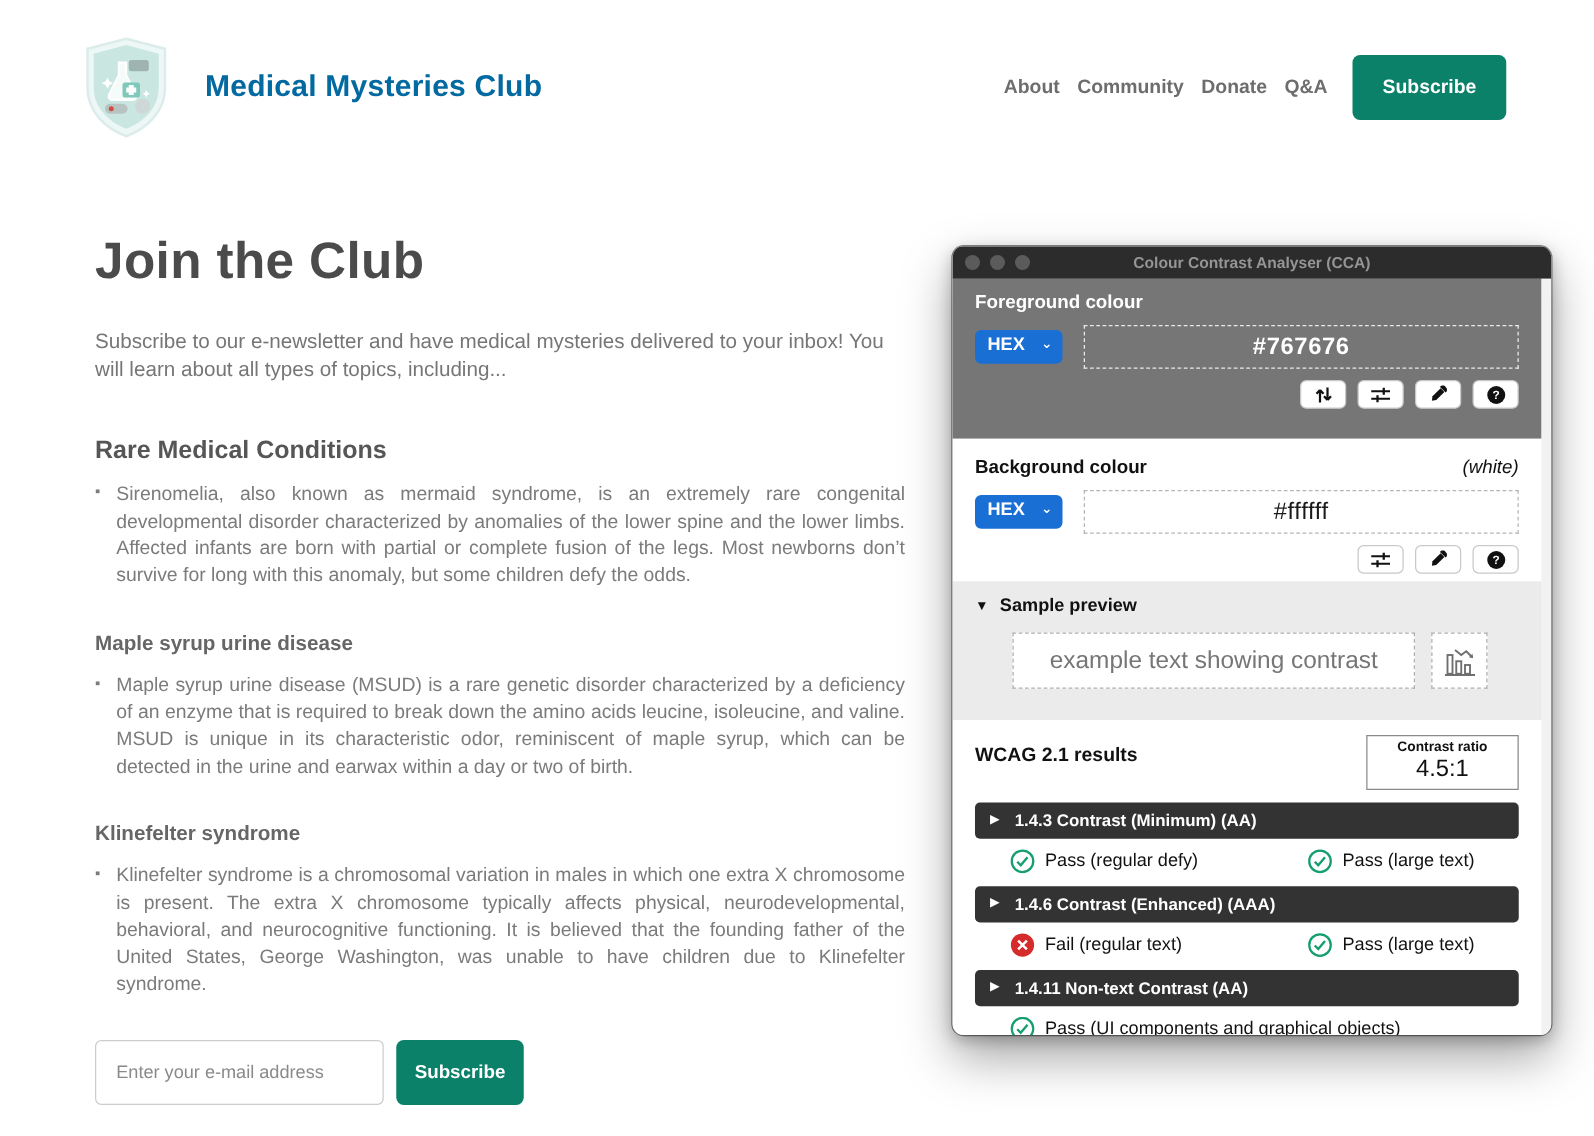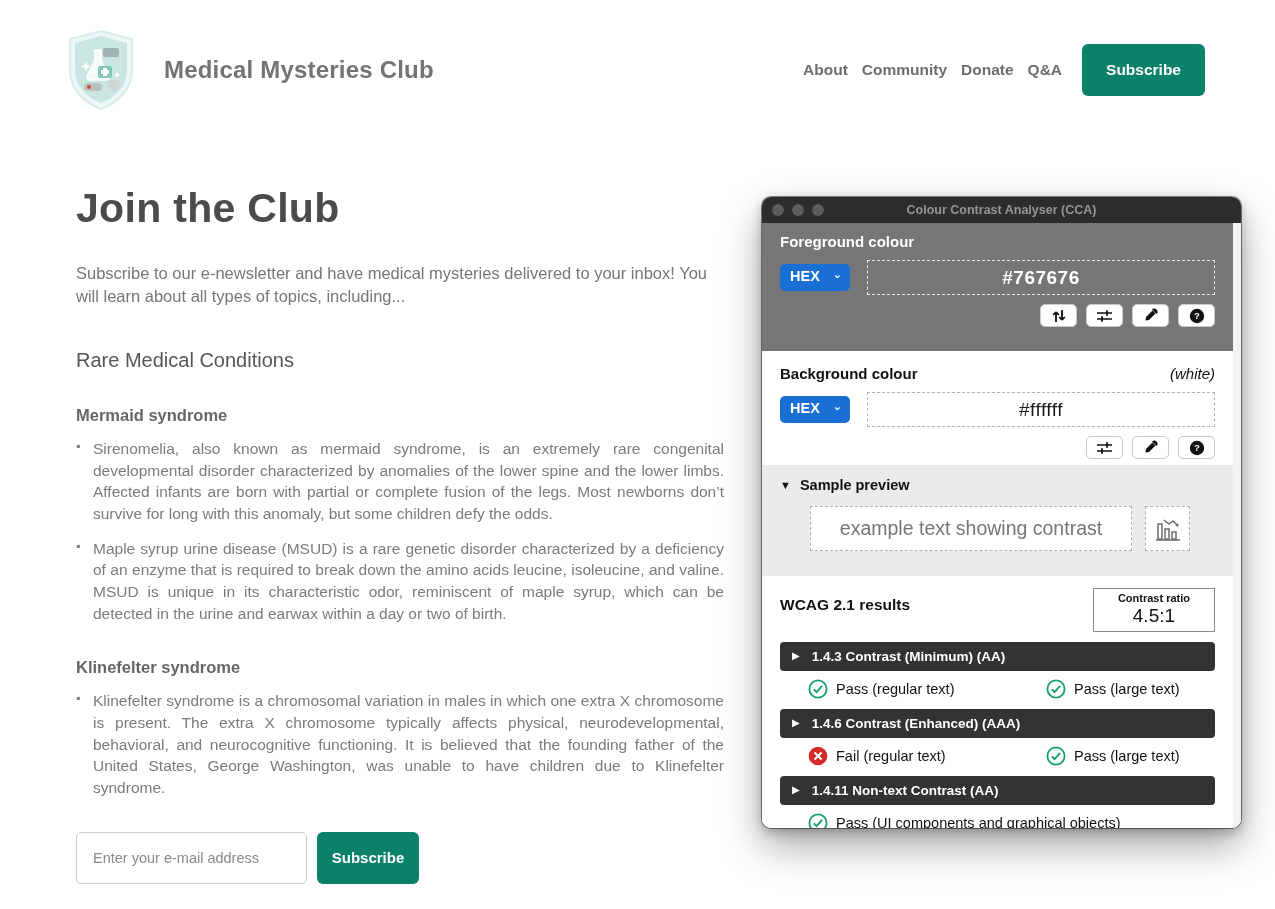--- a/index.html
+++ b/index.html
@@ -5,35 +5,35 @@
   * { margin:0; padding:0; box-sizing:border-box; }
   html,body { width:1275px; height:909px; }
   body {
     font-family:"Liberation Sans","DejaVu Sans",sans-serif;
     background:#ffffff; color:#767676; position:relative; overflow:hidden;
   }
 
   
   .site-header { display:flex; align-items:center; padding:28px 70px 0 62px; }
   .logo { width:78px; height:84px; flex:0 0 auto; }
-  .brand { font-size:24px; font-weight:bold; color:#737373; margin-left:24px; letter-spacing:.2px;text-align:right; }
+  .brand { font-size:24px; font-weight:bold; color:#0369a1; margin-left:24px; letter-spacing:.2px;text-align:right; }
   .nav { margin-left:auto; display:flex; align-items:center; gap:14px; }
   .nav a { text-decoration:none; color:#6d6d6d; font-size:15.5px; font-weight:bold; }
   .btn-teal {
     background:#0b8169; color:#ffffff; border:none; border-radius:6px;
     font-size:15.5px; font-weight:bold; cursor:pointer;
     font-family:inherit;
   }
   .nav .btn-teal { padding:17px 24px; margin-left:6px; }
 
   
   .main { width:648px; margin:0 0 0 76px; }
   h1 { font-size:41px; color:#4b4b4b; font-weight:bold; margin-top:73px; letter-spacing:.3px; }
   .intro { margin-top:30px; font-size:16.5px; line-height:1.42; color:#767676; }
-  h2 { font-size:20px; color:#565656; margin-top:40px; font-weight:normal; }
+  h2 { font-size:20px; color:#565656; margin-top:40px; font-weight:bold; }
   .topic h3 { font-size:16.5px; color:#666666; margin-top:34px; font-weight:bold; }
   .topic ul { margin-top:13px; list-style:none; }
   .topic li {
     font-size:15.5px; line-height:1.4; color:#7b7b7b; text-align:justify;
     padding-left:17px; position:relative;
   }
   .topic li::before { content:"▪"; position:absolute; left:0; top:0; font-size:12px; color:#7b7b7b; }
 
   .subscribe-form { margin-top:33px; display:flex; align-items:stretch; gap:10px; }
   .email-input {
@@ -149,27 +149,27 @@
     <button class="btn-teal">Subscribe</button>
   </nav>
 </header>
 
 <main class="main">
   <h1>Join the Club</h1>
   <p class="intro">Subscribe to our e-newsletter and have medical mysteries delivered to your inbox! You will learn about all types of topics, including...</p>
   <h2>Rare Medical Conditions</h2>
 
   <section class="topic">
-    <h3>Mermaid syndrome</h3>
     <ul>
         <li>Sirenomelia, also known as mermaid syndrome, is an extremely rare congenital developmental disorder characterized by anomalies of the lower spine and the lower limbs. Affected infants are born with partial or complete fusion of the legs. Most newborns don’t survive for long with this anomaly, but some children defy the odds.</li>
       </ul>
   </section>
 
   <section class="topic">
+    <h3>Maple syrup urine disease</h3>
     <ul>
         <li>Maple syrup urine disease (MSUD) is a rare genetic disorder characterized by a deficiency of an enzyme that is required to break down the amino acids leucine, isoleucine, and valine. MSUD is unique in its characteristic odor, reminiscent of maple syrup, which can be detected in the urine and earwax within a day or two of birth.</li>
       </ul>
   </section>
 
   <section class="topic">
     <h3>Klinefelter syndrome</h3>
     <ul>
         <li>Klinefelter syndrome is a chromosomal variation in males in which one extra X chromosome is present. The extra X chromosome typically affects physical, neurodevelopmental, behavioral, and neurocognitive functioning. It is believed that the founding father of the United States, George Washington, was unable to have children due to Klinefelter syndrome.</li>
       </ul>
@@ -296,21 +296,21 @@
     <div class="crit-bar">
       <span class="tri">▶</span>
       <span>1.4.3 Contrast (Minimum) (AA)</span>
     </div>
     <div class="checks">
       <div class="check">
         <svg width="20" height="20" viewBox="0 0 20 20">
           <circle cx="10" cy="10" r="8.6" fill="#fff" stroke="#149e71" stroke-width="1.8"></circle>
           <path d="M5.8 10.4 l2.8 2.8 5.4-6.4" stroke="#149e71" stroke-width="1.9" fill="none"></path>
         </svg>
-        <span>Pass (regular text)</span>
+        <span>Pass (regular defy)</span>
       </div>
       <div class="check">
         <svg width="20" height="20" viewBox="0 0 20 20">
           <circle cx="10" cy="10" r="8.6" fill="#fff" stroke="#149e71" stroke-width="1.8"></circle>
           <path d="M5.8 10.4 l2.8 2.8 5.4-6.4" stroke="#149e71" stroke-width="1.9" fill="none"></path>
         </svg>
         <span>Pass (large text)</span>
       </div>
     </div>
 

